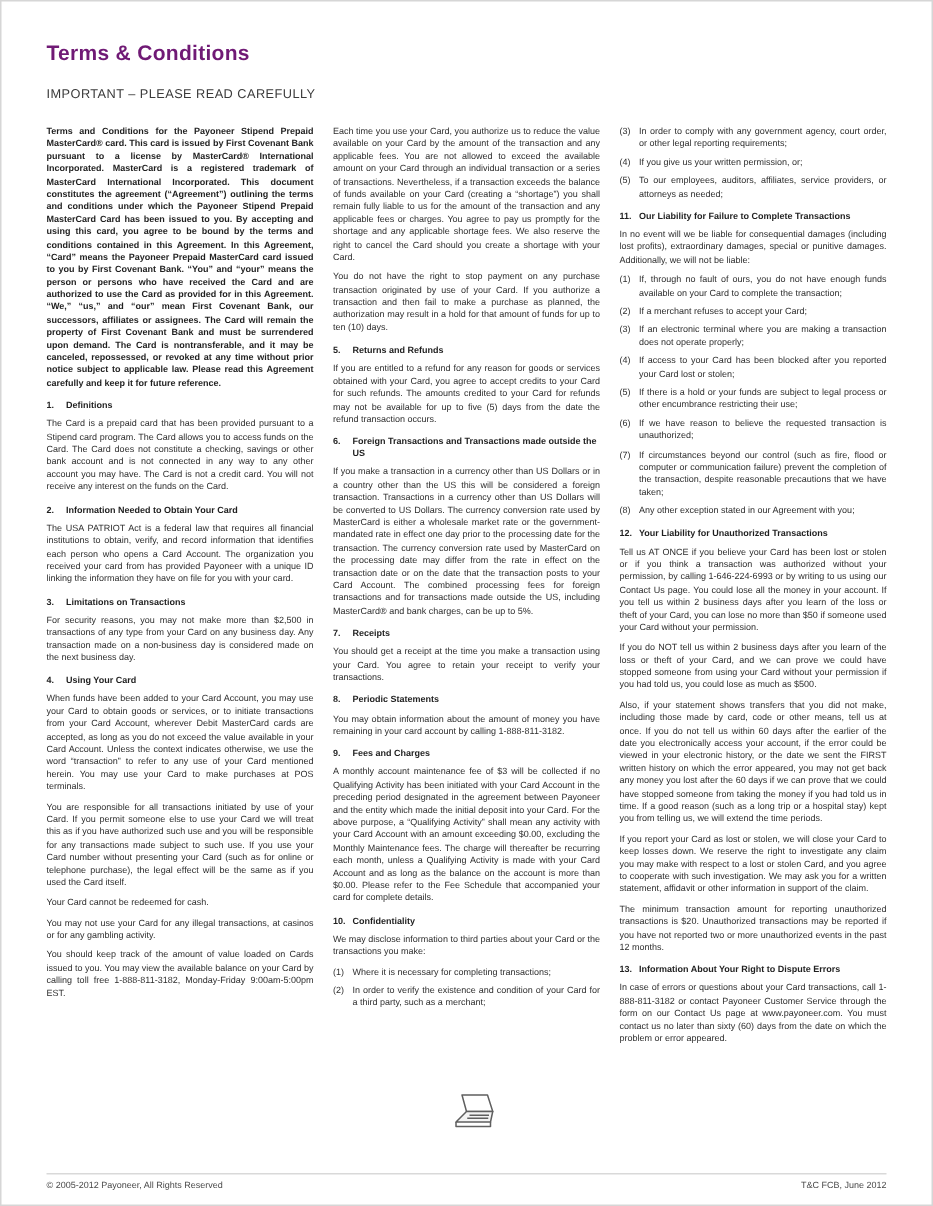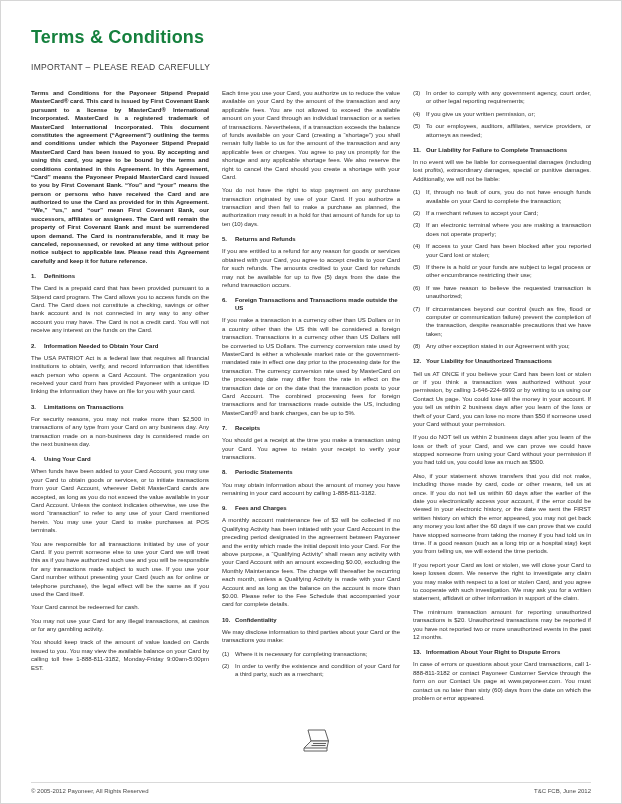--- a/index.html
+++ b/index.html
@@ -9,21 +9,21 @@
     margin:0 auto;
     background:#ffffff;
     border:1px solid #d6d6d6;
     box-sizing:border-box;
     overflow:hidden;
     font-family:"Liberation Sans", sans-serif;
     color:#2e2e2e;
   }
   .header { padding:26px 30px 0 30px; }
   .doc-title {
-    margin:0; font-size:18px; font-weight:700; color:#15803d; letter-spacing:0.2px;
+    margin:0; font-size:14px; font-weight:700; color:#701a75; letter-spacing:0.2px;
   }
   .doc-subtitle {
     margin-top:14px; font-size:8.5px; color:#3a3a3a; letter-spacing:0.3px;
   }
   .columns {
     display:flex; gap:13px;
     padding:17px 30px 0 30px;
     align-items:flex-start;
   }
   .col { flex:1 1 0; min-width:0; }

